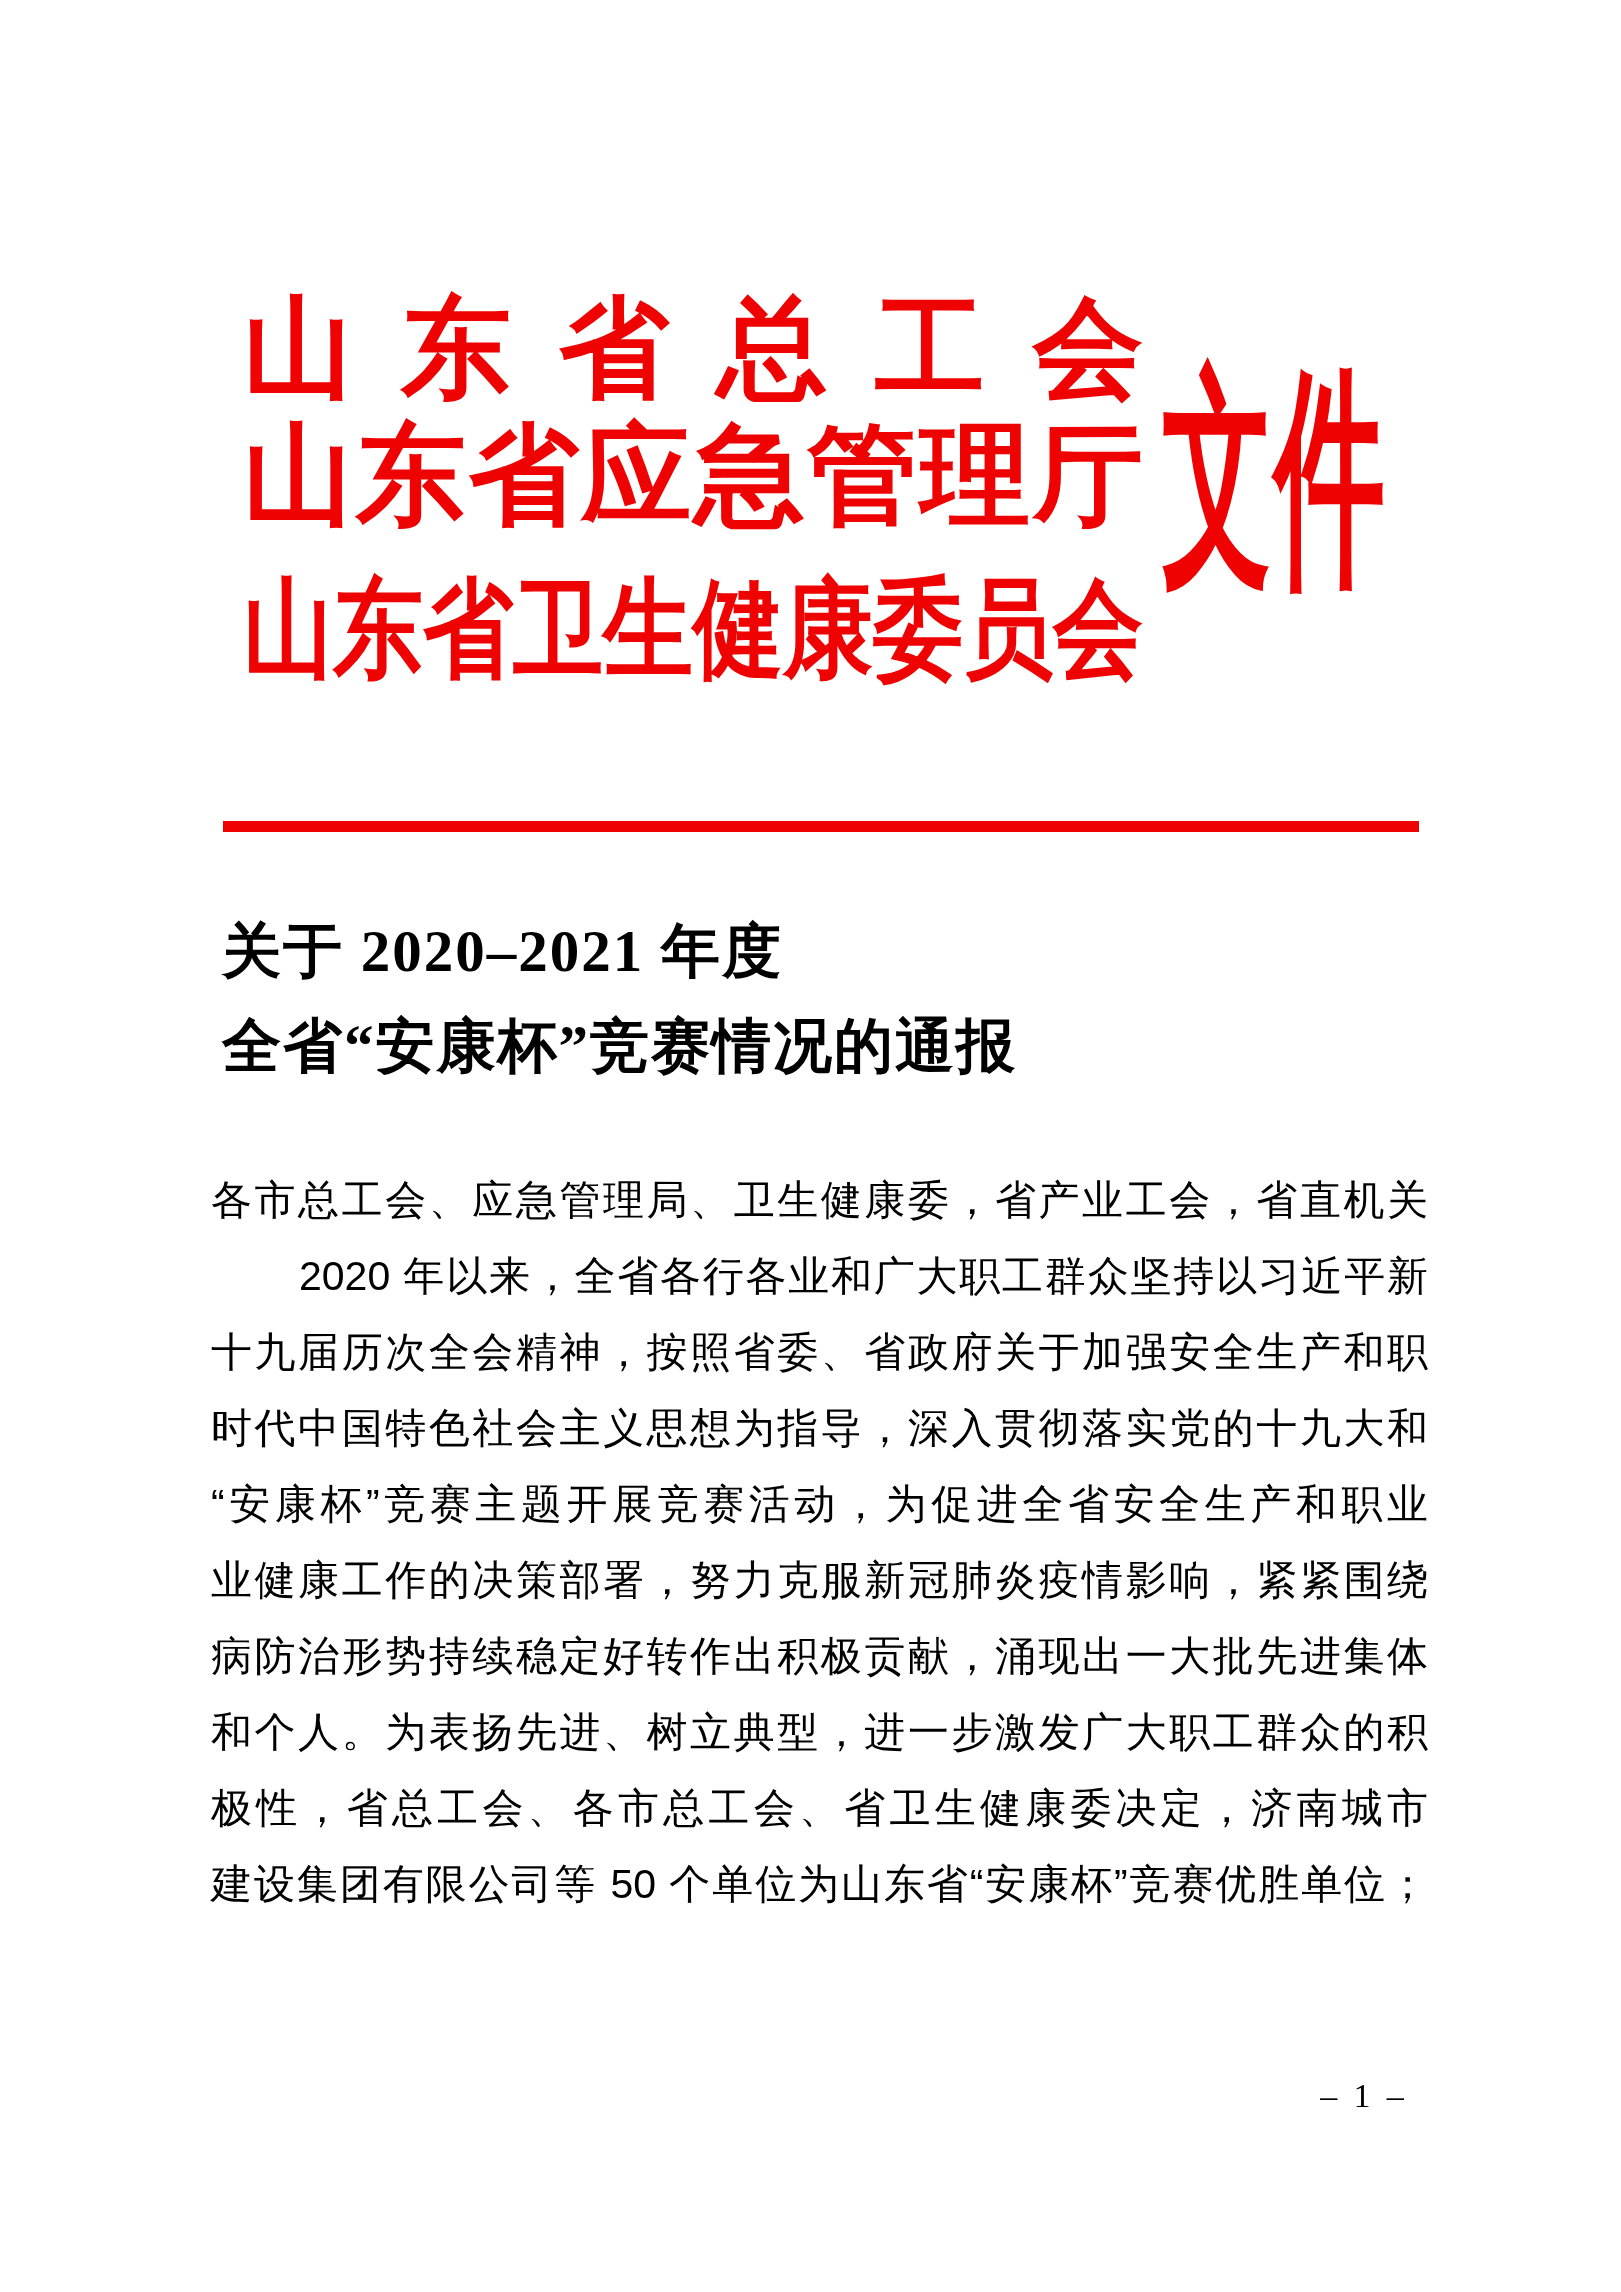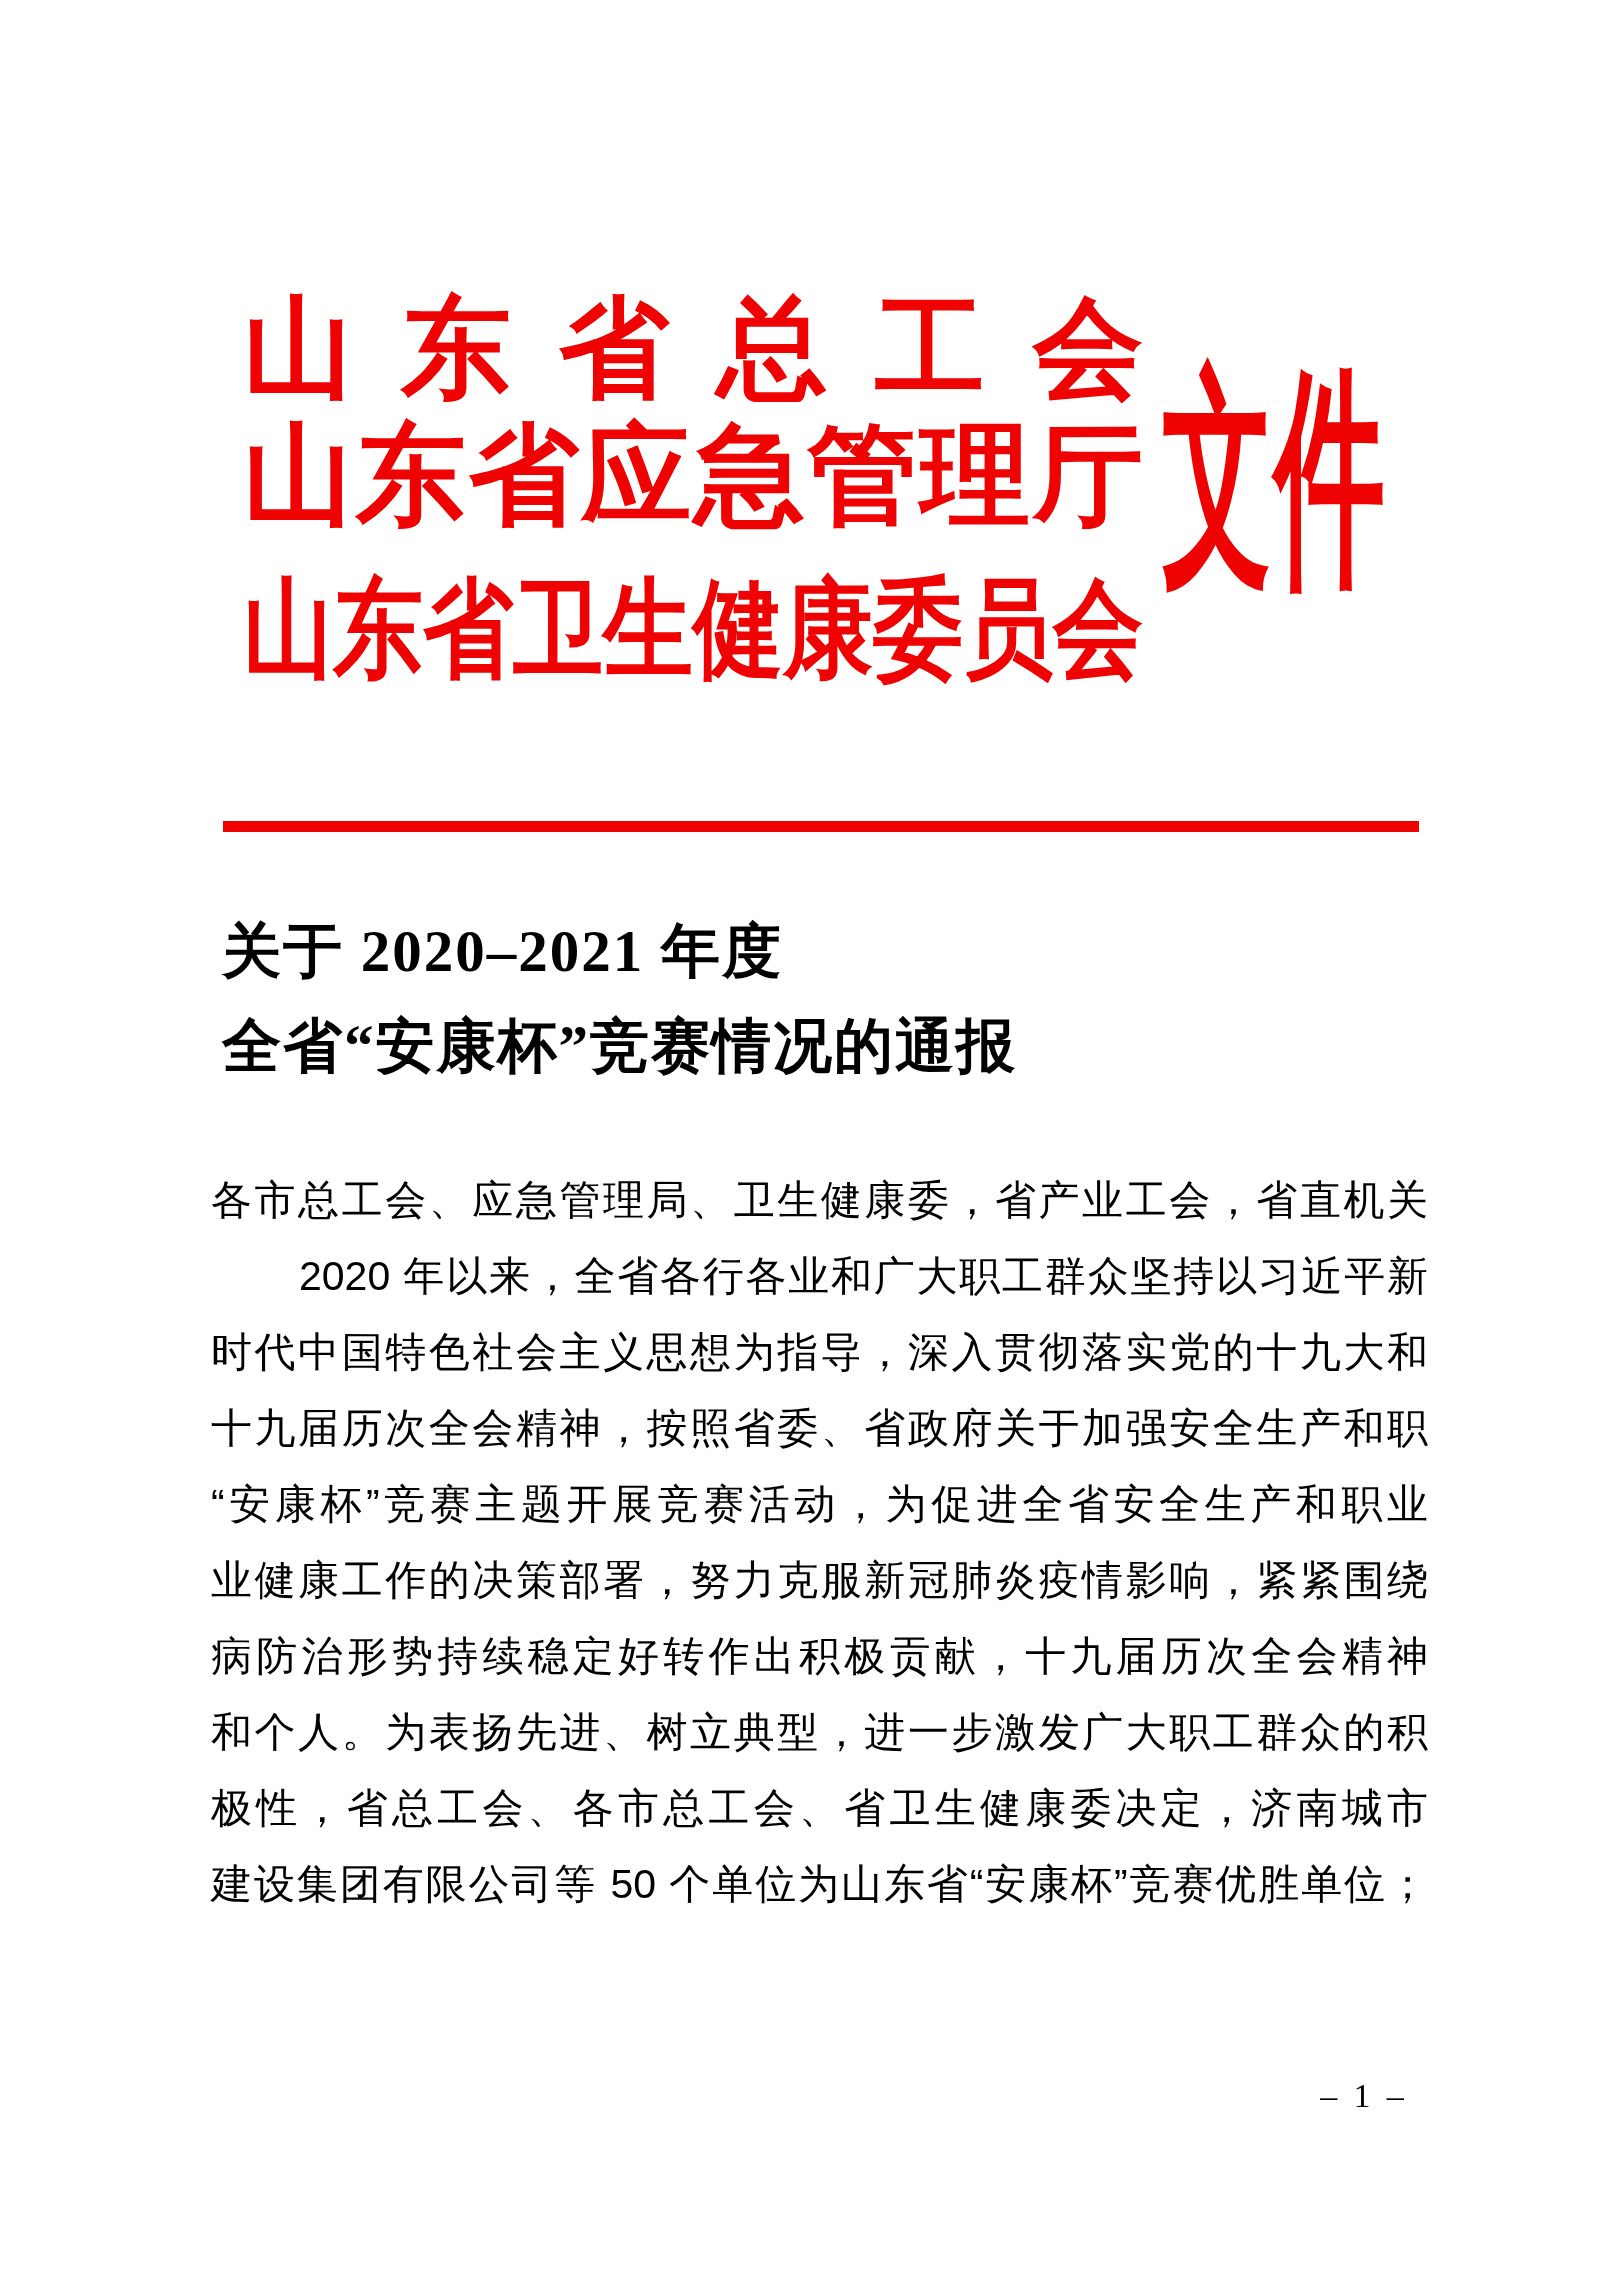--- a/index.html
+++ b/index.html
@@ -155,25 +155,25 @@
 
   <div class="doc-title">
     <div>关于 2020–2021 年度</div>
     <div>全省“安康杯”竞赛情况的通报</div>
   </div>
 
   <div class="body-text">
     <div class="bline">各市总工会、应急管理局、卫生健康委，省产业工会，省直机关</div>
 
     <div class="bline indent">2020 年以来，全省各行各业和广大职工群众坚持以习近平新</div>
+    <div class="bline">十九届历次全会精神，按照省委、省政府关于加强安全生产和职</div>
     <div class="bline">时代中国特色社会主义思想为指导，深入贯彻落实党的十九大和</div>
-    <div class="bline">十九届历次全会精神，按照省委、省政府关于加强安全生产和职</div>
     <div class="bline">“安康杯”竞赛主题开展竞赛活动，为促进全省安全生产和职业</div>
     <div class="bline">业健康工作的决策部署，努力克服新冠肺炎疫情影响，紧紧围绕</div>
-    <div class="bline">病防治形势持续稳定好转作出积极贡献，十九届历次全会精神</div>
+    <div class="bline">病防治形势持续稳定好转作出积极贡献，涌现出一大批先进集体</div>
     <div class="bline">和个人。为表扬先进、树立典型，进一步激发广大职工群众的积</div>
     <div class="bline">极性，省总工会、各市总工会、省卫生健康委决定，济南城市</div>
     <div class="bline">建设集团有限公司等 50 个单位为山东省“安康杯”竞赛优胜单位；</div>
   </div>
 
   <div class="page-num">– 1 –</div>
 
 </div>
 
 

